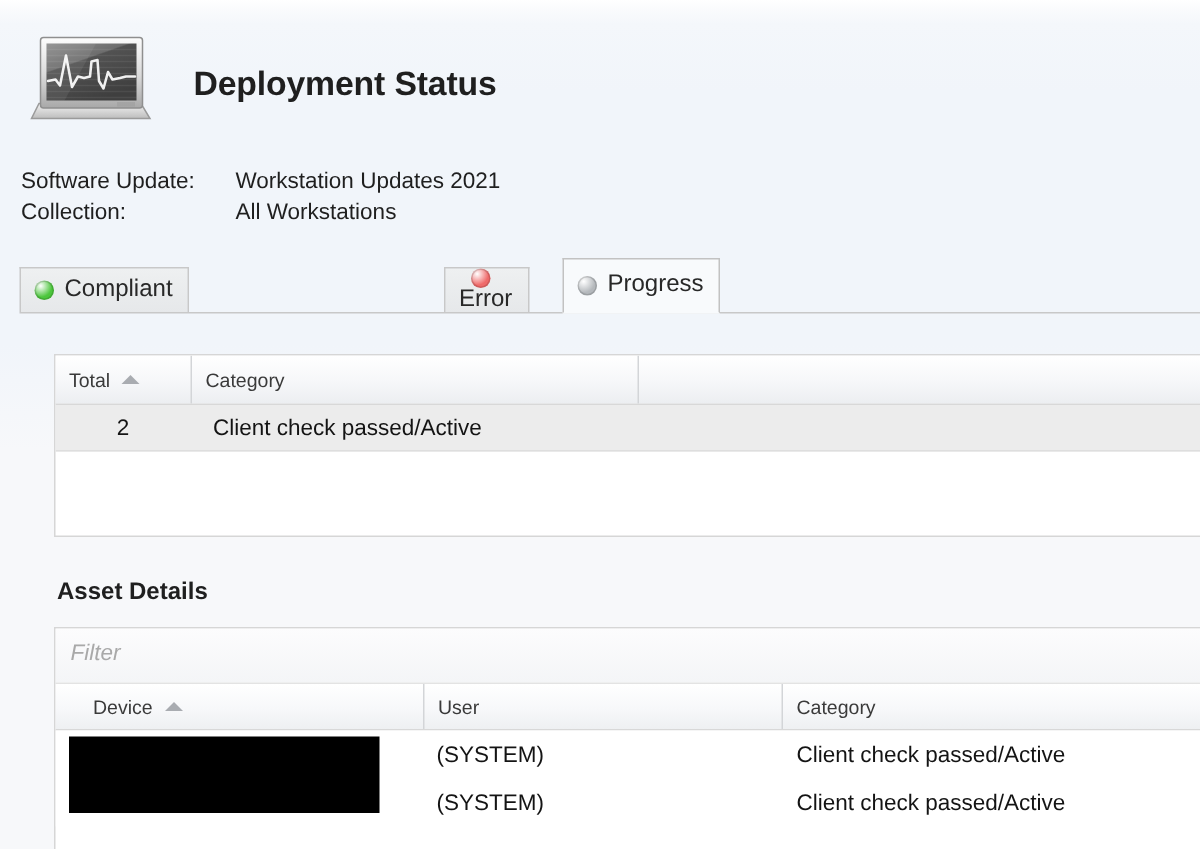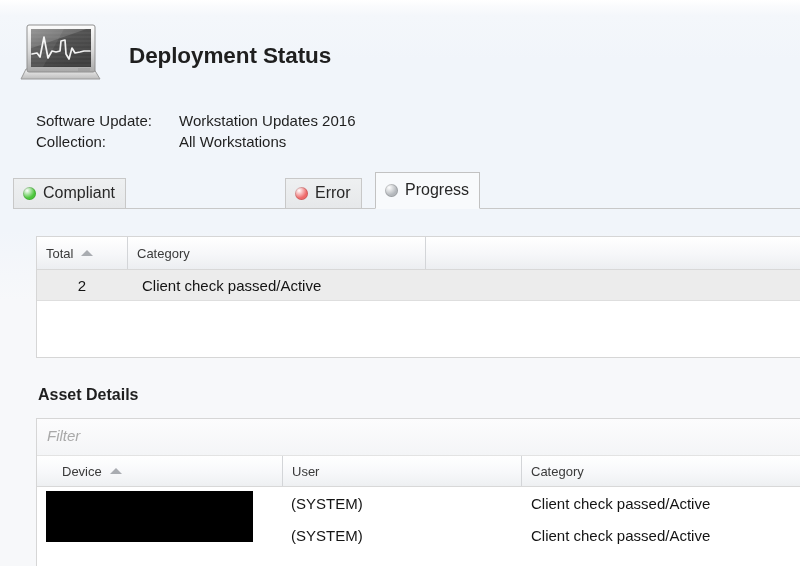--- a/index.html
+++ b/index.html
@@ -54,21 +54,21 @@
   }
 
   
   .meta {
     position: absolute;
     left: 14px; top: 110px;
     font-size: 15px;
     color: #1f1f1f;
     line-height: 21px;
   }
-  .meta-row { display: flex; white-space: nowrap; margin-left: 22px; }
+  .meta-row { display: flex; white-space: nowrap; }
   .meta-label { width: 143px; flex: 0 0 143px; }
   .meta-value { flex: 1 1 auto; }
 
   
   .tabstrip {
     position: absolute;
     left: 13px; top: 172px;
     width: 787px; height: 38px;
   }
   .tab-baseline {
@@ -263,38 +263,38 @@
         <polyline points="14,33 19,32 22,36 26,16 30,37 34,30 38,31 42,30 43,20 47,19 48,33 51,38 54,27 57,32 62,31 66,30 72,30" fill="none" stroke="#ffffff" stroke-width="1.7" stroke-linejoin="round" stroke-linecap="round" stroke-opacity="0.92"></polyline>
         <rect x="60" y="47" width="12" height="3" fill="#9d9d9d" opacity="0.6"></rect>
       </svg>
     </div>
     <div class="page-title">Deployment Status</div>
   </div>
 
   <div class="meta">
     <div class="meta-row">
       <span class="meta-label">Software Update:</span>
-      <span class="meta-value">Workstation Updates 2016</span>
+      <span class="meta-value">Workstation Updates 2021</span>
     </div>
     <div class="meta-row">
       <span class="meta-label">Collection:</span>
       <span class="meta-value">All Workstations</span>
     </div>
   </div>
 
   <div class="tabstrip">
     <div class="tab-baseline"></div>
 
     <div class="tab" style="left:0px;">
       <span class="dot" style="background: radial-gradient(circle at 32% 28%, rgb(255, 255, 255) 0%, rgb(76, 198, 60) 58%, rgb(76, 198, 60) 100%); box-shadow: rgba(0, 0, 0, 0.14) 0px 0px 0px 1px inset;"></span>
       <span class="tab-label">Compliant</span>
     </div>
 
 
-    <div class="tab" style="left:272px;">
+    <div class="tab" style="left:283px;flex-direction:column;">
       <span class="dot" style="background: radial-gradient(circle at 32% 28%, rgb(255, 255, 255) 0%, rgb(239, 106, 106) 58%, rgb(239, 106, 106) 100%); box-shadow: rgba(0, 0, 0, 0.14) 0px 0px 0px 1px inset;"></span>
       <span class="tab-label">Error</span>
     </div>
 
     <div class="tab selected" style="left:362px;">
       <span class="dot" style="background: radial-gradient(circle at 32% 28%, rgb(255, 255, 255) 0%, rgb(180, 184, 188) 58%, rgb(180, 184, 188) 100%); box-shadow: rgba(0, 0, 0, 0.14) 0px 0px 0px 1px inset;"></span>
       <span class="tab-label">Progress</span>
     </div>
   </div>
 

